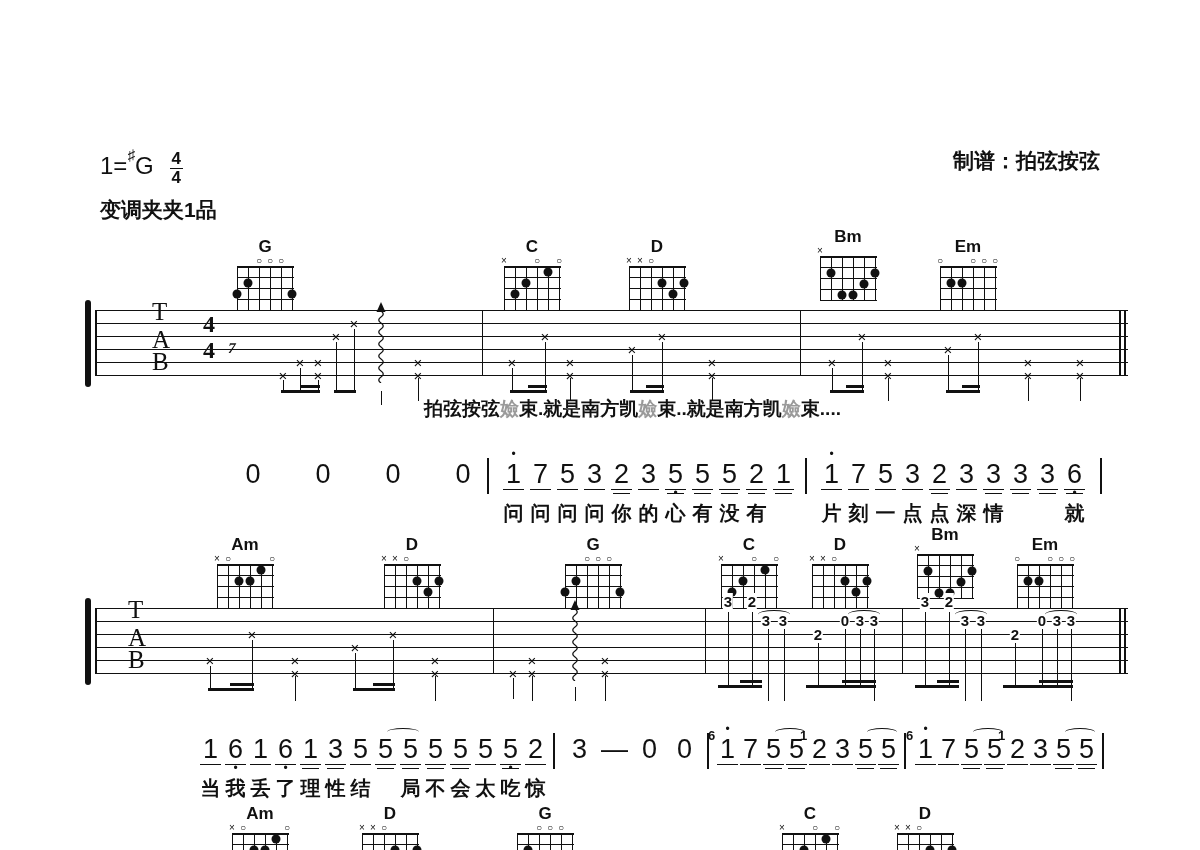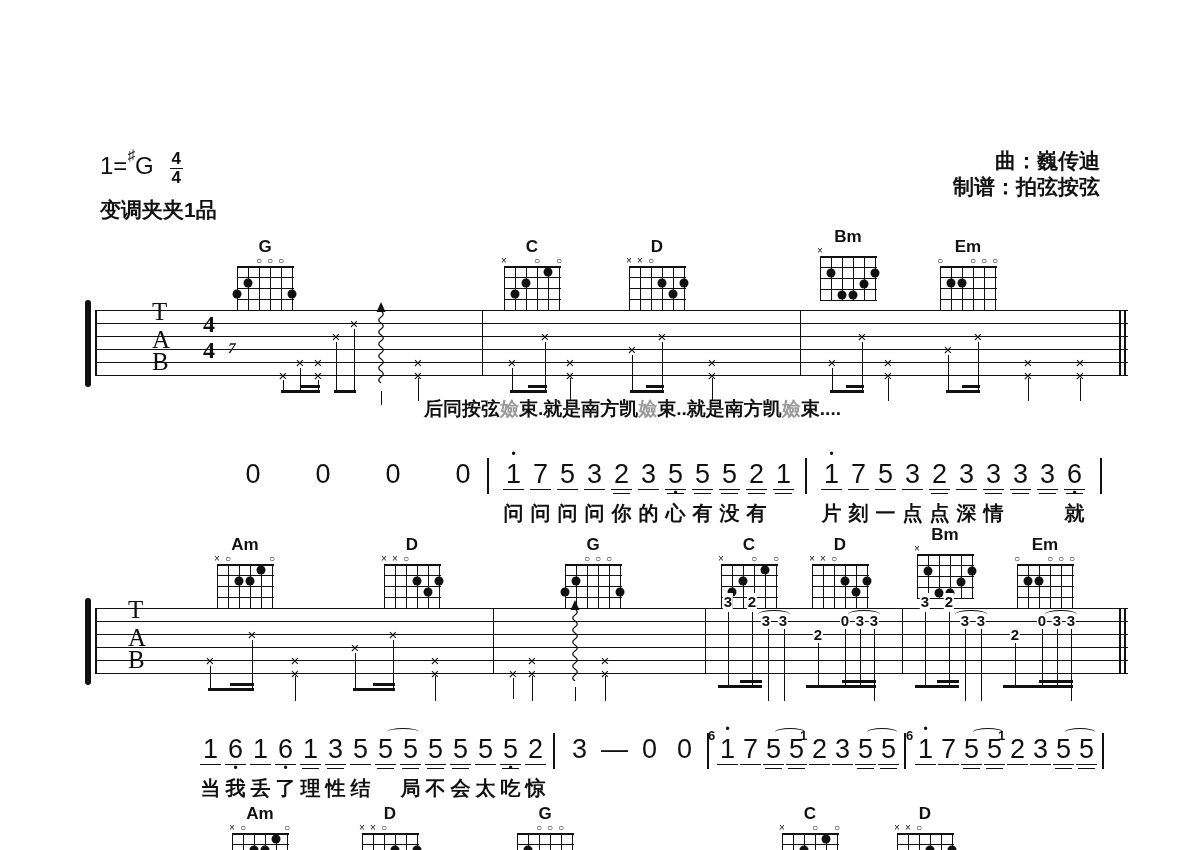--- a/index.html
+++ b/index.html
@@ -61,21 +61,20 @@
       <span class="sharp">♯</span>
       <span>G</span>
     <span class="frac">
       <span class="num">4</span>
       <span>4</span>
     </span>
   </div>
   <div class="capo">变调夹夹1品</div>
 
   <div class="credits">
-    <div>曲：巍传迪</div>
     <div>制谱：拍弦按弦</div>
   </div>
 <div class="chord" style="left: 237px; top: 238px;">
       <div class="chord-label">G</div>
       <div class="chord-markers">
         <div class="marker" style="left: 22px;">○</div>
         <div class="marker" style="left: 33px;">○</div>
         <div class="marker" style="left: 44px;">○</div>
       </div>
       <div class="chord-grid" style="width: 55px; height: 44px;">
@@ -1002,14 +1001,14 @@
         <div class="jp-da">&nbsp;</div>
         <div class="jp-num u2">5</div>
         <div class="jp-db">&nbsp;</div>
         <div class="jp-ly">&nbsp;</div>
       </div>
     </div>
     <div class="jp-bar" style="left: 553px; top: 733px; height: 36px;"></div>
     <div class="jp-bar" style="left: 707px; top: 733px; height: 36px;"></div>
     <div class="jp-bar" style="left: 904px; top: 733px; height: 36px;"></div>
     <div class="jp-bar" style="left: 1102px; top: 733px; height: 36px;"></div>
-    <div class="ann" style="left: 424px; top: 396px;"><span>后同按弦</span><span class="grey">嬐</span><span>束.就是南方凯</span><span class="grey">嬐</span><span>束..就是南方凯</span><span class="grey">嬐</span><span>束....</span></div>
+    <div class="ann" style="left: 424px; top: 396px;"><span>拍弦按弦</span><span class="grey">嬐</span><span>束.就是南方凯</span><span class="grey">嬐</span><span>束..就是南方凯</span><span class="grey">嬐</span><span>束....</span></div>
   </div>
 
 </body></html>

